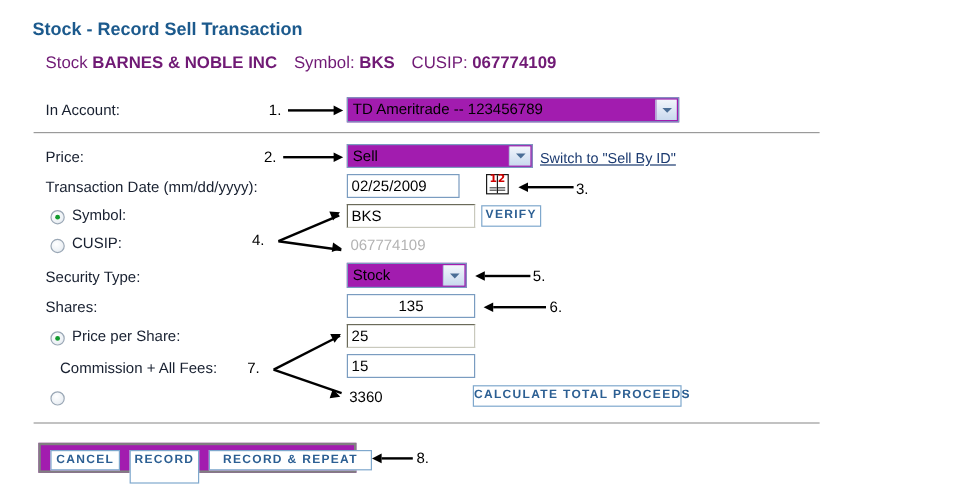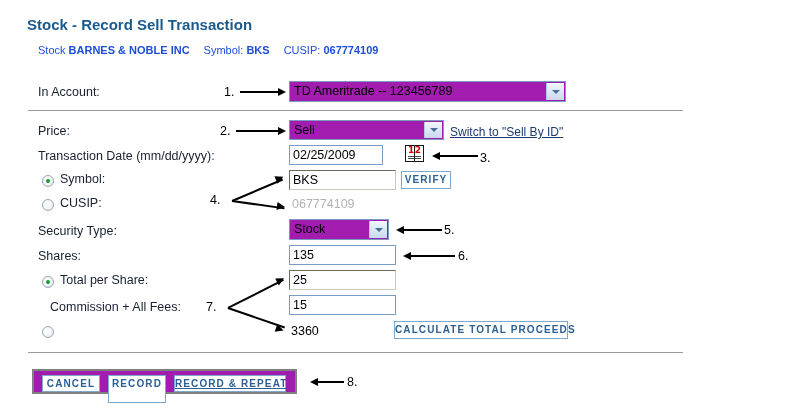--- a/index.html
+++ b/index.html
@@ -23,23 +23,23 @@
     font-size: 15px;
     font-weight: bold;
     color: #1C5A8D;
     letter-spacing: 0px;
     white-space: nowrap;
   }
   .sec-line {
     position: absolute;
     left: 38px;
     top: 44px;
-    font-size: 11px;
-    white-space: nowrap;
-    color: #1d4ed8;
+    font-size: 14px;
+    white-space: nowrap;
+    color: #701a75;
   }
   .sec-line b { font-weight: bold; }
   .sec-line .gap { display: inline-block; width: 14px; }
 
   .hr {
     position: absolute;
     left: 28px;
     width: 655px;
     height: 1px;
     background: #9a9a9a;
@@ -276,44 +276,44 @@
 
 <div class="lbl" style="left:38px; top:224px;">Security Type:</div>
 <div class="select" style="left:289px; top:219px; width:100px; height:21px;">
   <span>Stock</span>
   <span class="arrowbox">
       <i></i>
     </span>
 </div>
 
 <div class="lbl" style="left:38px; top:249px;">Shares:</div>
-<div class="txt" style="left:289px; top:245px; width:107px; height:20px;">
+<div class="txt" style="left:289px; top:245px; width:107px; height:20px;text-align:center;">
   <span>135</span>
 </div>
 
 <div class="radio on" style="left:42px; top:276px;"></div>
-<div class="lbl" style="left:60px; top:273px;">Total per Share:</div>
+<div class="lbl" style="left:60px; top:273px;">Price per Share:</div>
 <div class="txt focused" style="left:289px; top:270px; width:107px; height:20px;">
   <span>25</span>
 </div>
 
 <div class="lbl" style="left:50px; top:300px;">Commission + All Fees:</div>
 <div class="txt" style="left:289px; top:295px; width:107px; height:20px;">
   <span>15</span>
 </div>
 
 <div class="radio" style="left:42px; top:326px;"></div>
 <div class="lbl" style="left:60px; top:326px;margin-top:48px;">Total Proceeds:</div>
 <div class="txt plain" style="left:288px; top:322px; width:107px; height:18px;">3360</div>
 <div class="btn" style="left:394px; top:321px; width:174px; height:18px;">CALCULATE TOTAL PROCEEDS</div>
 
 <div class="btnbar">
   <div class="btn" style="left:8px; top:4px; width:58px; height:17px;">CANCEL</div>
   <div class="btn" style="left:74px; top:4px; width:58px; height:28px;">RECORD</div>
-  <div class="btn" style="left:140px; top:4px; width:112px; height:17px;text-decoration:underline;">RECORD &amp; REPEAT</div>
+  <div class="btn" style="left:140px; top:4px; width:136px; height:17px;">RECORD &amp; REPEAT</div>
 </div>
 
 <div class="anno" style="left:224px; top:85px;">1.</div>
 <div class="arrow-line" style="left:240px; top:91px; width:40px;"></div>
 <div class="arrow-head right" style="left:278px; top:88px;"></div>
 
 <div class="anno" style="left:220px; top:124px;">2.</div>
 <div class="arrow-line" style="left:236px; top:130px; width:44px;"></div>
 <div class="arrow-head right" style="left:278px; top:127px;"></div>
 

